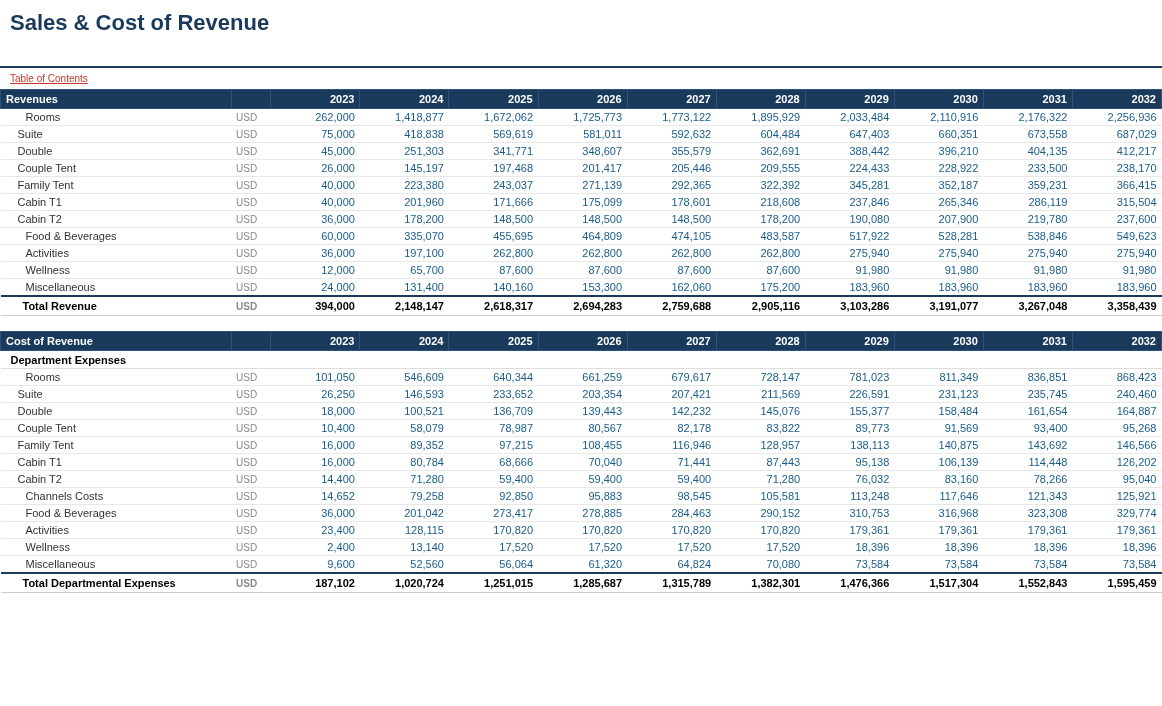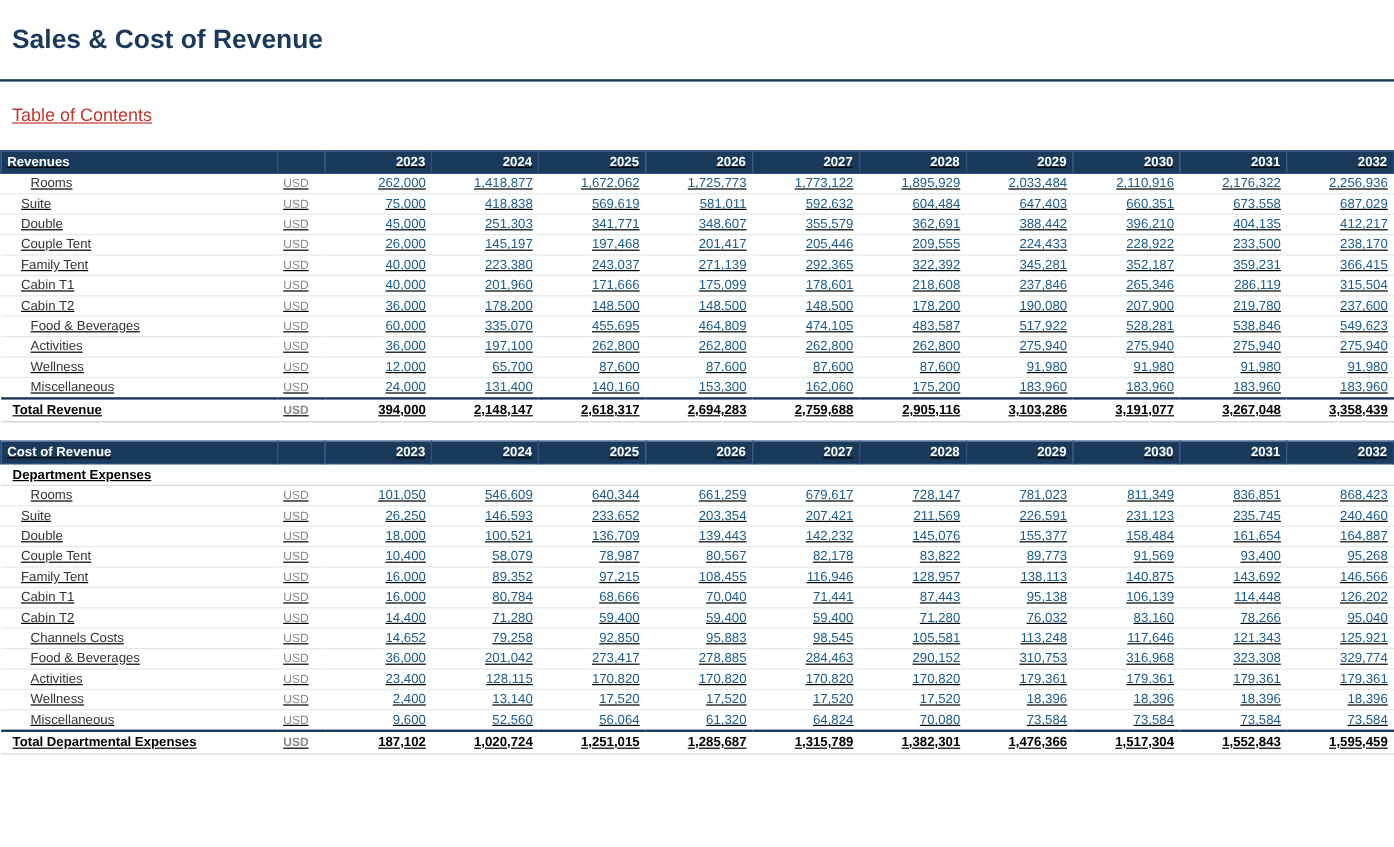--- a/index.html
+++ b/index.html
@@ -3,47 +3,46 @@
   <meta charset="utf-8">
   <style>
     * { margin: 0; padding: 0; box-sizing: border-box; }
     body { font-family: Arial, sans-serif; font-size: 11px; background: #fff; width: 1162px; }
     
     .page-title {
       background: #fff;
       padding: 10px 15px 10px 10px;
       border-bottom: 2px solid #1a3a5c;
       display: flex;
-      align-items: center;
+      align-items: flex-start;
       height: 68px;
     }
     .page-title h1 {
       font-size: 22px;
       font-weight: bold;
       color: #1a3a5c;
     }
     
     .toc-link {
-      padding: 20px 10px;
+      padding: 5px 10px;
       color: #c0392b;
       text-decoration: underline;
       cursor: pointer;
-      font-size: 15px;
+      font-size: 10px;
       display: block;
     }
     
     .section {
       width: 100%;
     }
     
     table {
       width: 100%;
       border-collapse: collapse;
       table-layout: fixed;
-      text-decoration: underline;
     }
     
     .col-label { width: 220px; }
     .col-currency { width: 38px; }
     .col-year { width: 85px; }
 
     thead tr th {
       background: #1a3a5c;
       color: #fff;
       text-align: right;
@@ -95,21 +94,21 @@
       background: #fff;
       font-weight: bold;
       padding: 3px 5px;
       border-top: 2px solid #1a3a5c;
       border-bottom: 1px solid #ccc;
       text-align: right;
       font-size: 11px;
     }
     .total-row td:first-child {
       text-align: left;
-      padding-left: 10px;
+      padding-left: 22px;
     }
     .total-row td:nth-child(2) {
       text-align: left;
       color: #888;
       font-size: 10px;
     }
 
     .spacer { height: 15px; }
 
     .data-row td.num, .total-row td.num {

